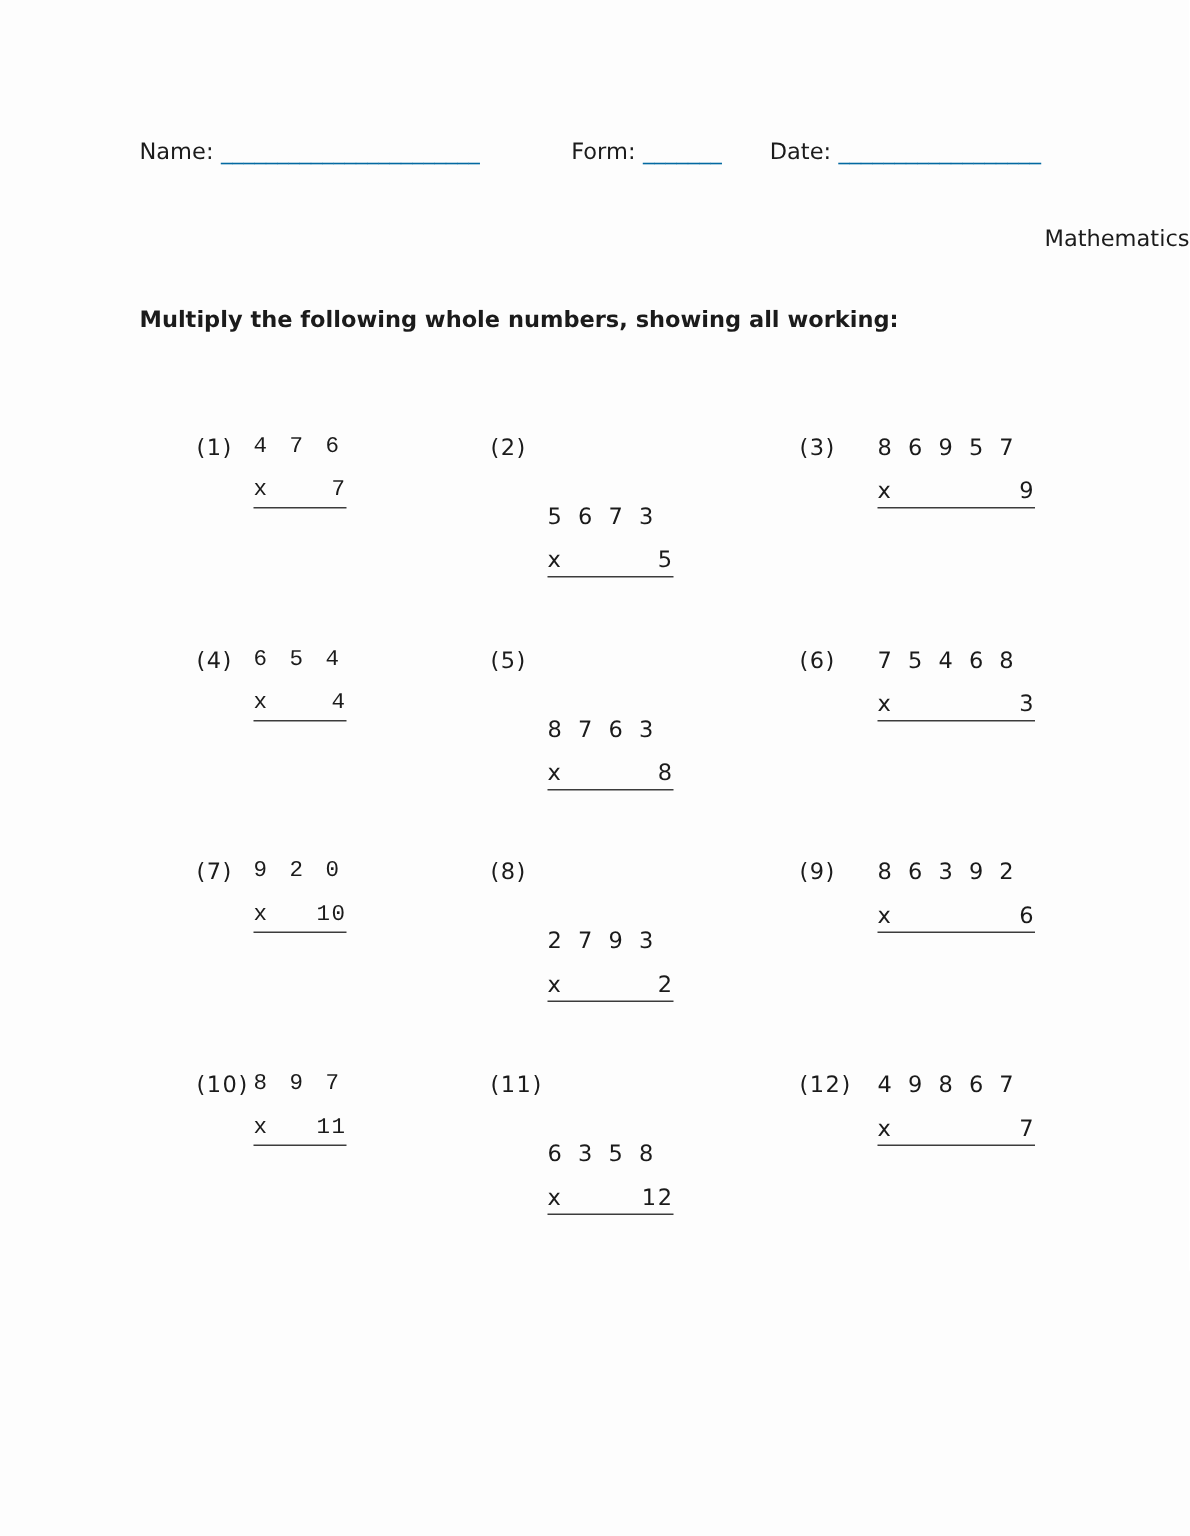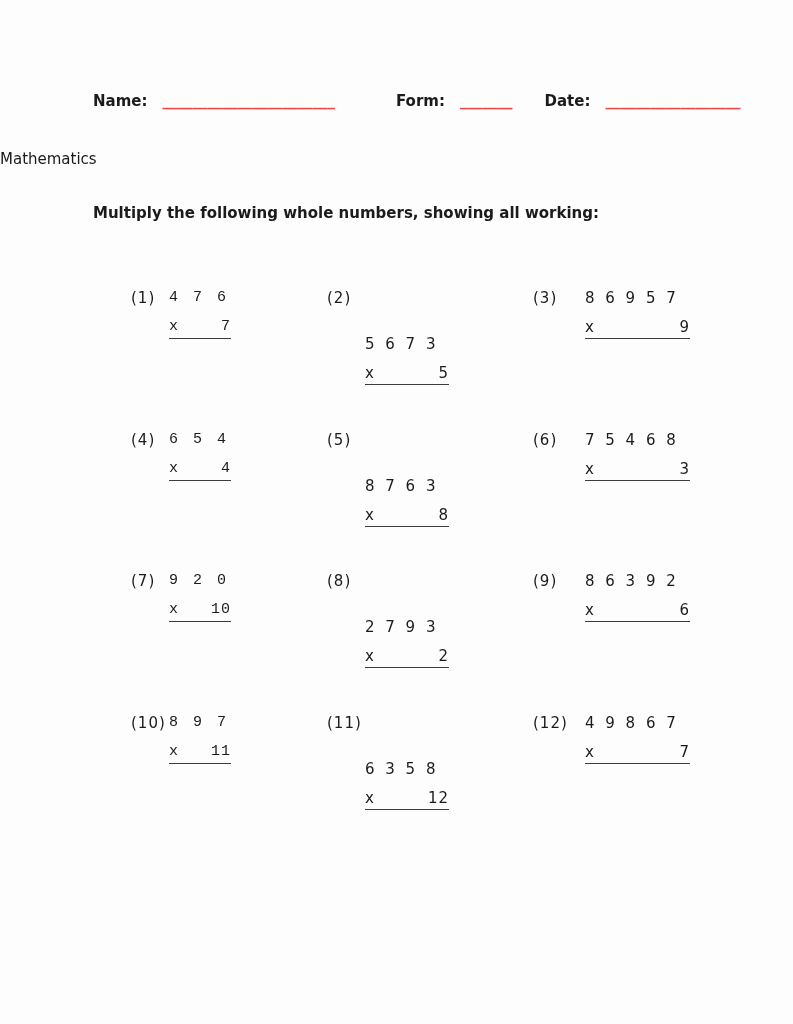--- a/index.html
+++ b/index.html
@@ -19,36 +19,35 @@
 
   
   .header-row {
     position: absolute;
     left: 93px;
     top: 92px;
     display: flex;
     align-items: flex-start;
     white-space: nowrap;
     font-size: 15px;
-    font-weight: bold;
   }
   .blank {
-    margin-left: 15px;
+    margin-left: 5px;
     letter-spacing: 0;
-    color: #ef4444;
+    color: #0369a1;
   }
   .form-label { margin-left: 61px; }
   .date-label { margin-left: 32px; }
 
   
   .title {
     position: absolute;
     left: 0; right: 0;
     top: 150px;
-    text-align: left;
+    text-align: right;
     font-size: 15px;
   }
   .instruction {
     position: absolute;
     left: 93px;
     top: 204px;
     font-size: 15px;
     font-weight: bold;
   }
 

